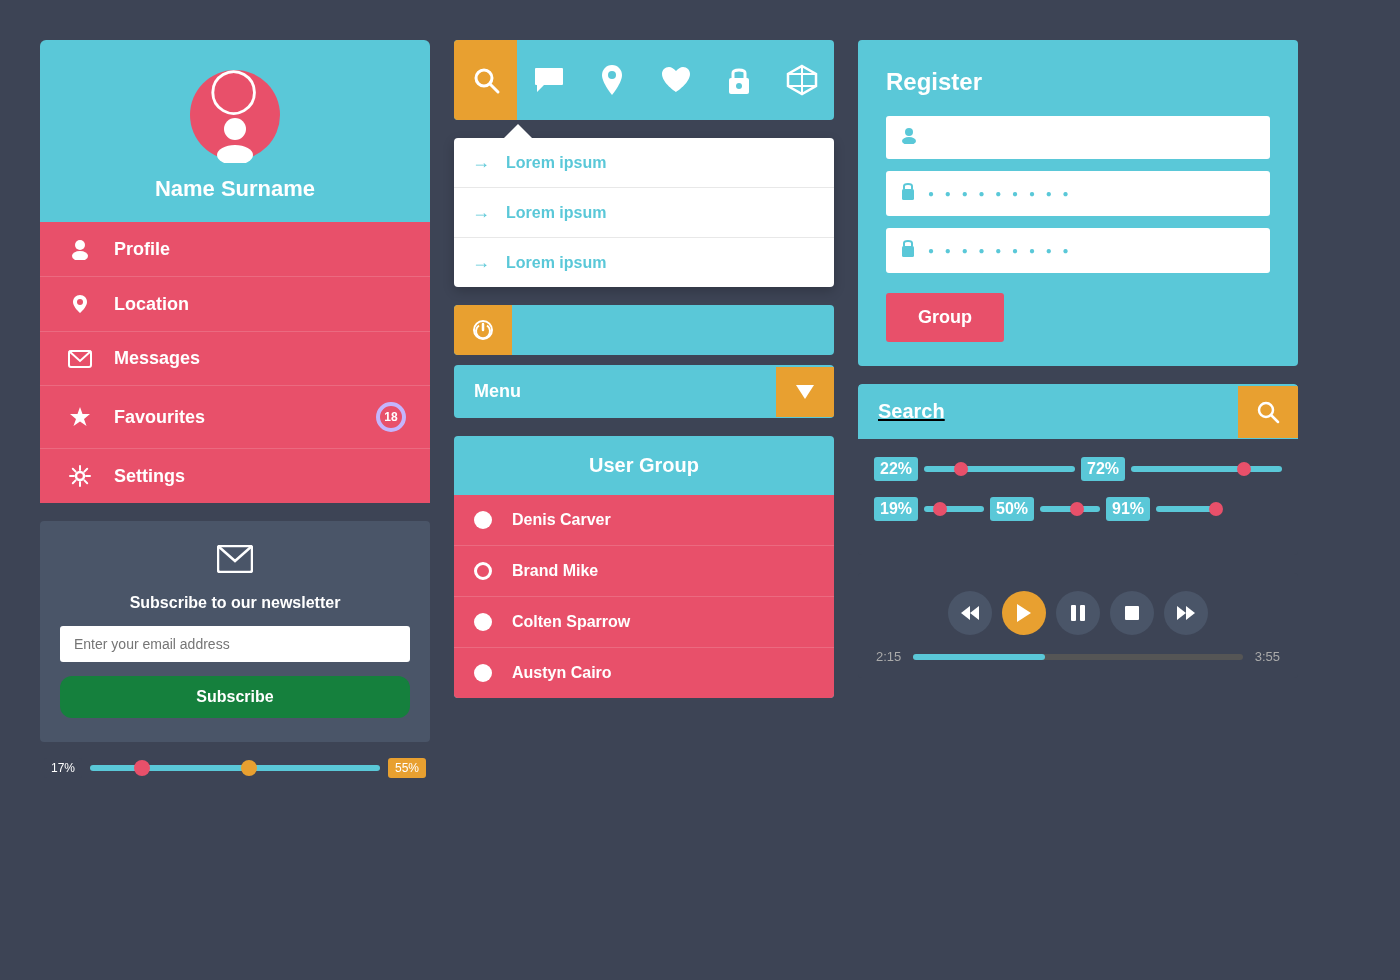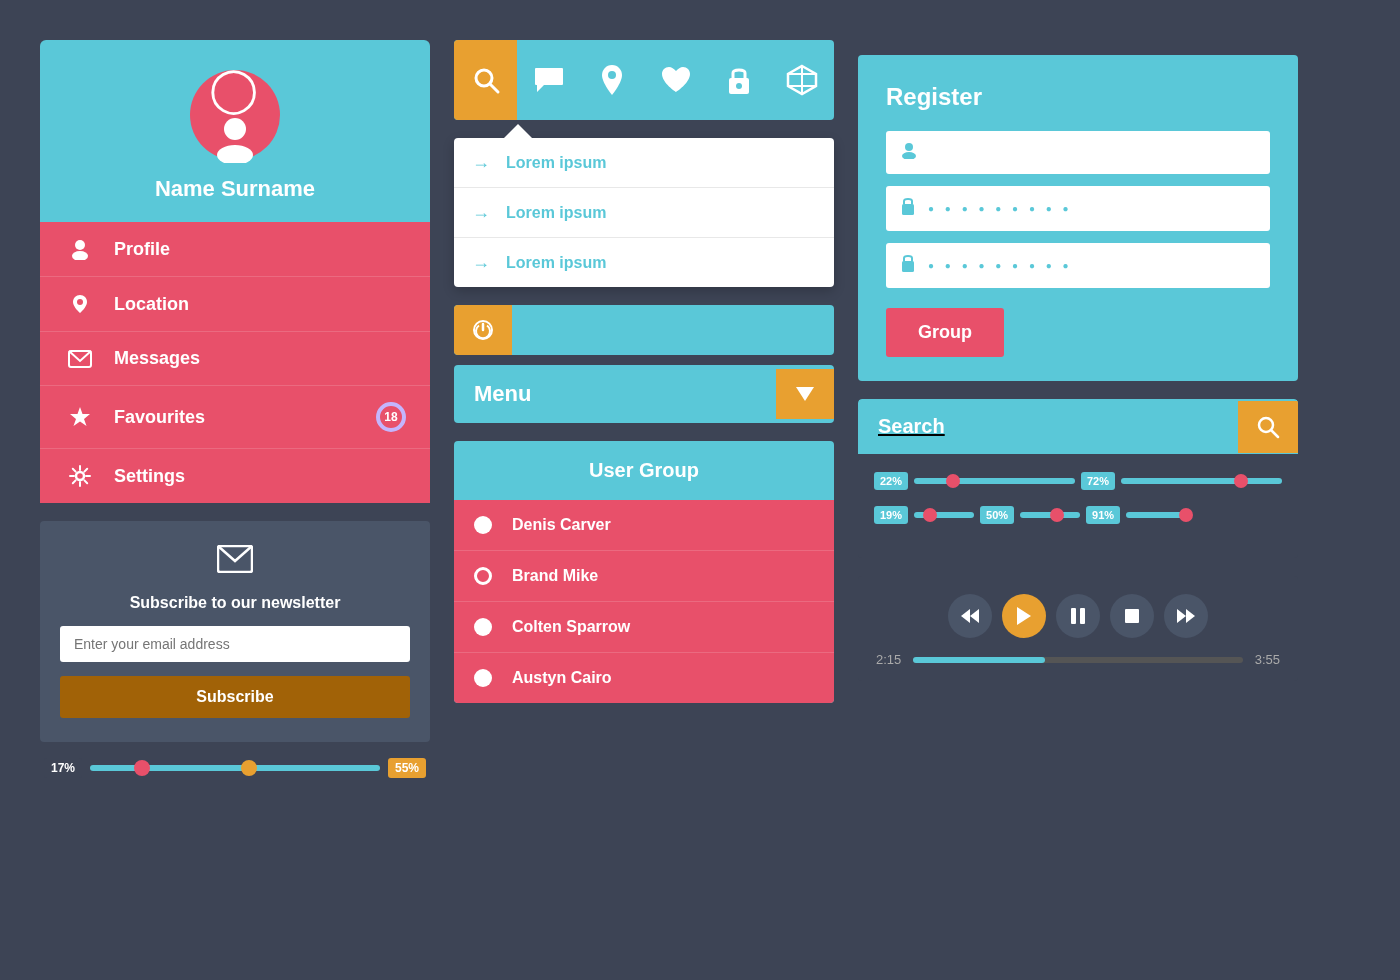--- a/index.html
+++ b/index.html
@@ -123,27 +123,27 @@
       width: 100%;
       padding: 10px 14px;
       border: none;
       border-radius: 3px;
       font-size: 14px;
       color: #5ac8d8;
       outline: none;
       background: white;
     }
     .subscribe-btn {
-      background-color: #a16207;
+      background-color: #15803d;
       color: white;
       border: none;
       padding: 12px 40px;
       font-size: 16px;
       font-weight: bold;
-      border-radius: 3px;
+      border-radius: 12px;
       cursor: pointer;
       width: 100%;
     }
     
     .slider-section {
       margin-top: 16px;
       padding: 0 4px;
     }
     .slider-row {
       display: flex;
@@ -164,21 +164,21 @@
       background-color: #e8506a;
       border-radius: 50%;
       position: absolute;
       top: 50%;
       transform: translateY(-50%);
     }
     .slider-label {
       background-color: #3d4455;
       color: white;
       font-size: 12px;
-      font-weight: bold;
+      font-weight: normal;
       padding: 3px 7px;
       border-radius: 3px;
       white-space: nowrap;
     }
 
     
     .mid-col {
       width: 380px;
       display: flex;
       flex-direction: column;
@@ -278,21 +278,21 @@
       background-color: #5ac8d8;
       display: flex;
       align-items: center;
       border-radius: 4px;
       overflow: hidden;
       cursor: pointer;
     }
     .menu-label {
       flex: 1;
       color: white;
-      font-size: 22px;
+      font-size: 18px;
       font-weight: bold;
       padding: 16px 20px;
     }
     .menu-icon-box {
       background-color: #e8a030;
       padding: 14px 18px;
       color: white;
       font-size: 20px;
       display: flex;
       align-items: center;
@@ -345,21 +345,20 @@
       display: flex;
       flex-direction: column;
       gap: 18px;
     }
 
     
     .register-card {
       background-color: #5ac8d8;
       border-radius: 4px;
       padding: 28px 28px 24px;
-      margin-top: 15px;
     }
     .register-title {
       color: white;
       font-size: 24px;
       font-weight: bold;
       margin-bottom: 20px;
     }
     .form-field {
       background: white;
       border-radius: 3px;
@@ -441,21 +440,21 @@
       height: 14px;
       background-color: #e8506a;
       border-radius: 50%;
       position: absolute;
       top: 50%;
       transform: translateY(-50%);
     }
     .pct-badge {
       background-color: #5ac8d8;
       color: white;
-      font-size: 11px;
+      font-size: 16px;
       font-weight: bold;
       padding: 3px 6px;
       border-radius: 3px;
       white-space: nowrap;
     }
 
     
     .player-card {
       background-color: #3d4455;
       border-radius: 4px;

